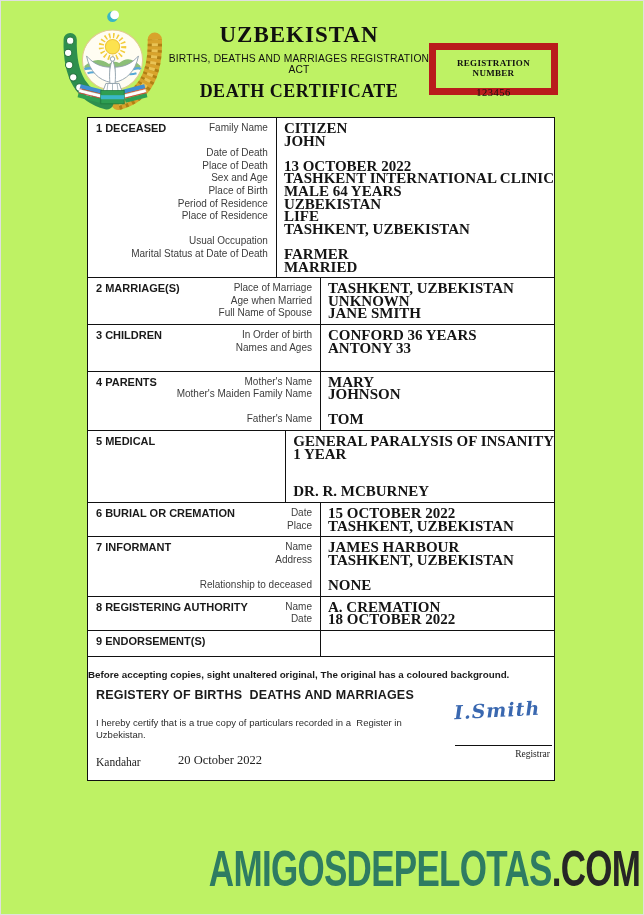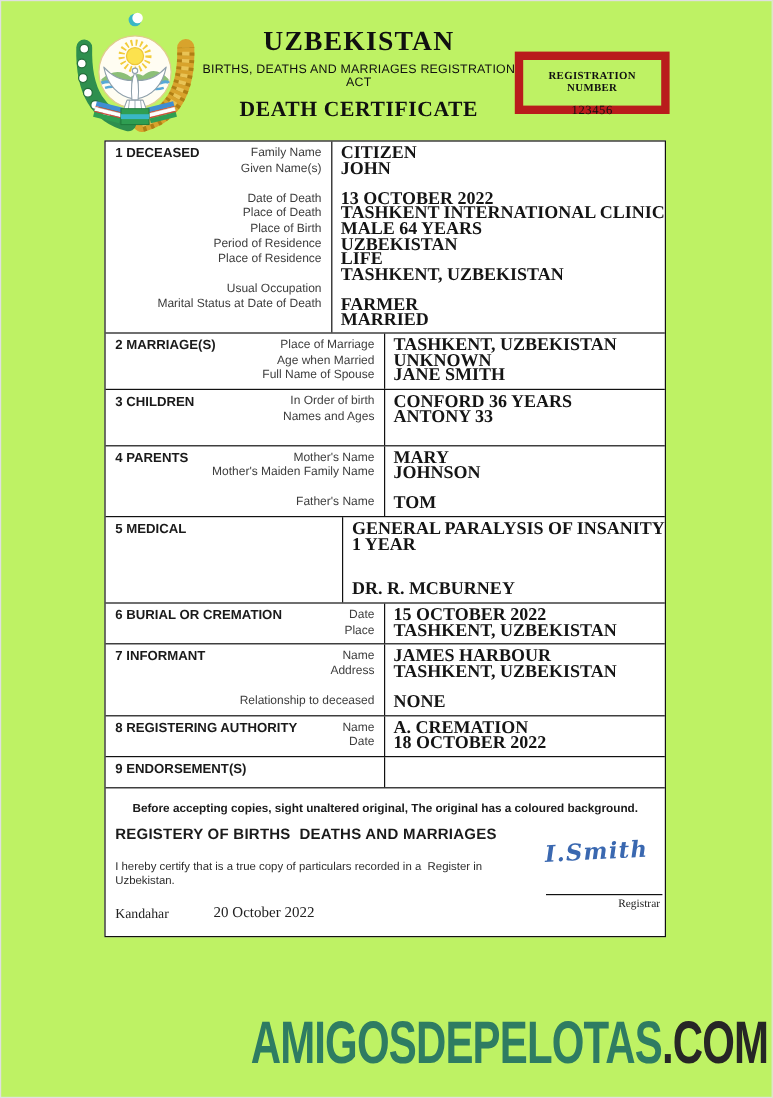--- a/index.html
+++ b/index.html
@@ -23,21 +23,21 @@
   .cell-left{width:233px;box-sizing:border-box;border-right:1px solid #111;position:relative;
              padding:4px 8px 4px 8px;}
   .sec-title{position:absolute;left:8px;top:4px;font-weight:bold;font-size:11px;color:#1a1a1a;white-space:nowrap;}
   .labels{text-align:right;font-size:10px;color:#3d3d3d;line-height:12.6px;}
   .cell-right{flex:1;padding:4px 0 4px 7px;font-family:"Liberation Serif",serif;font-weight:bold;
               font-size:15px;color:#141414;line-height:12.6px;}
   .line{white-space:nowrap;}
 
   
   .foot{position:relative;height:123px;}
-  .notice{position:absolute;top:12px;left:0;width:100%;text-align:center;font-weight:bold;font-size:9.8px;color:#1a1a1a;}
+  .notice{position:absolute;top:12px;left:0;width:100%;font-weight:bold;font-size:9.8px;color:#1a1a1a;}
   .registry-title{position:absolute;top:31px;left:8px;font-weight:bold;font-size:12.5px;letter-spacing:.2px;
                   color:#1a1a1a;white-space:pre;}
   .certify{position:absolute;top:60px;left:8px;width:330px;font-size:9.5px;color:#2c2c2c;line-height:12.5px;white-space:pre-wrap;}
   .signature{position:absolute;top:42px;right:14px;font-family:"DejaVu Serif",serif;font-style:italic;font-weight:bold;
              font-size:19px;letter-spacing:1px;transform:rotate(-3deg);}
   .sig-line{position:absolute;top:88px;right:2px;width:97px;border-top:1.5px solid #111;}
   .registrar{position:absolute;top:92px;right:4px;font-family:"Liberation Serif",serif;font-size:9.5px;color:#222;}
   .place{position:absolute;top:99px;left:8px;font-family:"Liberation Serif",serif;font-size:11.5px;color:#222;}
   .issue-date{position:absolute;top:96px;left:90px;font-family:"Liberation Serif",serif;font-size:12.5px;color:#222;}
 
@@ -115,24 +115,24 @@
     <div class="reg-number">123456</div>
   </div>
 
   <div class="cert">
 
     <div class="section">
         <div class="cell-left">
           <div class="sec-title">1 DECEASED</div>
           <div class="labels">
             <div class="line">Family Name</div>
-            <div class="line">Given Name(s)</div>
             <div class="line">&nbsp;</div>
             <div class="line">Date of Death</div>
             <div class="line">Place of Death</div>
+            <div class="line">Sex and Age</div>
             <div class="line">Place of Birth</div>
             <div class="line">Period of Residence</div>
             <div class="line">Place of Residence</div>
             <div class="line">&nbsp;</div>
             <div class="line">Usual Occupation</div>
             <div class="line">Marital Status at Date of Death</div>
           </div>
         </div>
         <div class="cell-right">
           <div class="line">CITIZEN</div>

